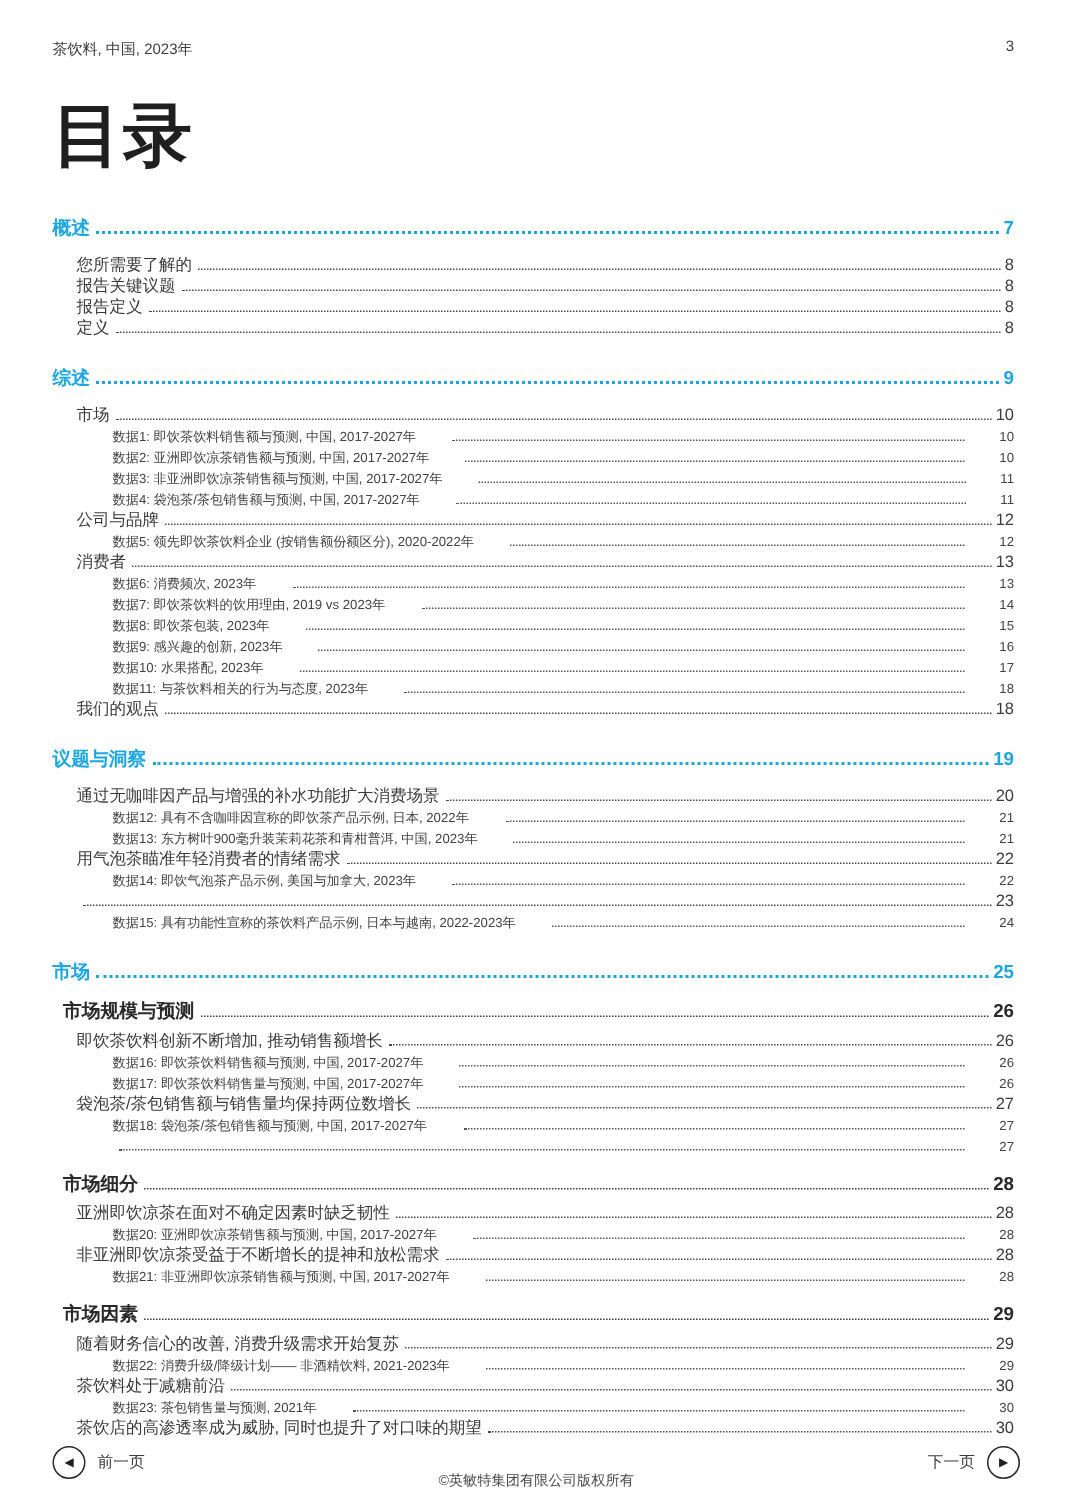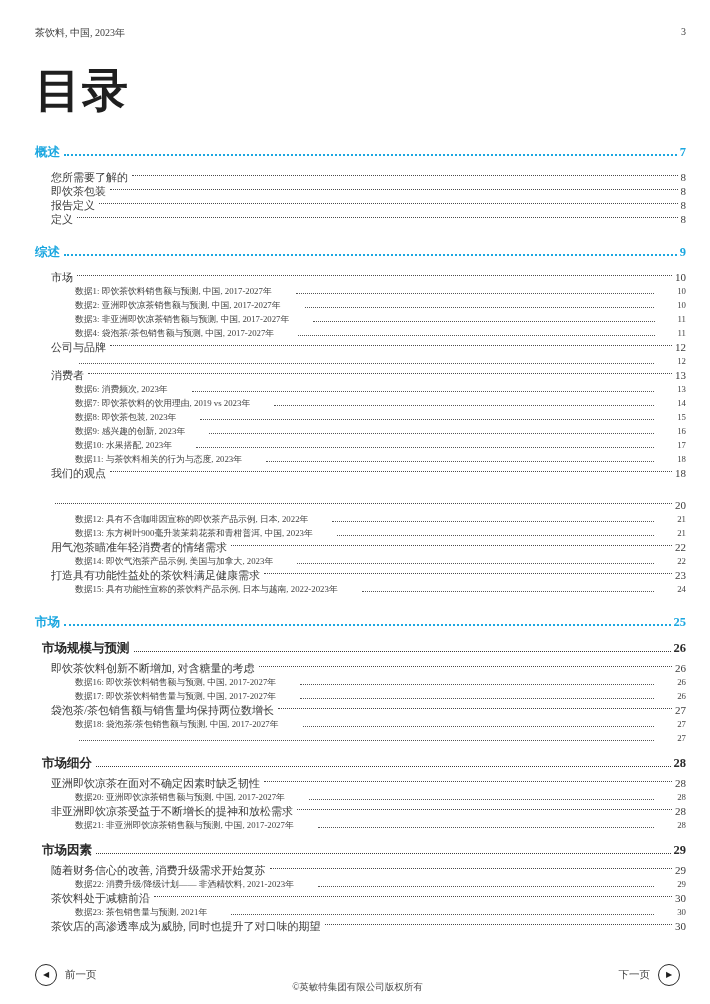--- a/index.html
+++ b/index.html
@@ -1,40 +1,40 @@
 <!DOCTYPE html>
 <html style="--accent: #1CA7E0; --text: #3B3B3B;"><head>
 <meta charset="utf-8">
 <style>
   :root { --accent:#1CA7E0; --text:#3B3B3B; --data:#434343; }
   * { margin:0; padding:0; box-sizing:border-box; }
   html,body { width:710px; height:1004px; background:#fff; overflow:hidden; }
   body { font-family:"Liberation Sans","DejaVu Sans",sans-serif; color:var(--text); position:relative; }
 
-  .page { padding:26px 24px 0 35px; height:100%; position:relative;font-family:Liberation Serif, serif; }
+  .page { padding:26px 34px 0 35px; height:100%; position:relative; }
 
   .doc-header { display:flex; justify-content:space-between; font-size:10px; color:#3b3b3b; }
   .doc-title { font-size:46px; font-weight:700; color:#1f1f1f; margin-top:20px; letter-spacing:1px; }
 
   .toc { margin-top:22px; }
   .toc-section { margin-top:18px; }
   .toc-section:first-child { margin-top:0; }
 
   .t-row { display:flex; align-items:baseline; line-height:14px; cursor:pointer; }
   .t-row .lbl { white-space:nowrap; }
   .t-row .leader { flex:1 1 auto; border-bottom:1.6px dotted #4a4a4a; margin:0 3px 3px 4px; min-width:10px; }
   .t-row .pg { white-space:nowrap; }
 
   .t-row.section { line-height:16px; margin-bottom:10px; font-size:12.5px; font-weight:700; color:var(--accent); }
   .t-row.section .leader { border-bottom:2px dotted var(--accent); margin-bottom:2px; }
 
   .t-row.bold { font-size:12.5px; font-weight:700; color:#2a2a2a; line-height:17px; margin:10px 0 4px; padding-left:7px; }
   .t-row.bold .leader { border-bottom:1.8px dotted #3a3a3a; }
 
-  .t-row.item { font-size:11px; color:#3b3b3b; padding-left:16px;align-items:center; }
+  .t-row.item { font-size:11px; color:#3b3b3b; padding-left:16px; }
   .t-row.data { font-size:8.8px; color:var(--data); padding-left:40px; line-height:14px;gap:20px; }
   .t-row.data .leader { border-bottom:1.2px dotted #555; margin-bottom:2px; }
 
   .doc-footer { position:absolute; left:35px; right:30px; top:955px; display:flex; align-items:center; justify-content:space-between; font-size:10.5px; color:#3b3b3b; }
   .pager { display:flex; align-items:center; gap:8px; cursor:pointer; }
   .circle-btn { width:22px; height:22px; border:1.2px solid #2a2a2a; border-radius:50%; display:flex; align-items:center; justify-content:center; font-size:8px; color:#1f1f1f; background:#fff; }
   .copyright { font-size:9.5px; color:#4a4a4a;margin-top:26px; }
 </style>
 </head>
 <body>
@@ -54,21 +54,21 @@
           <span class="lbl">概述</span>
           <span class="leader"></span>
           <span class="pg">7</span>
         </div>
         <div class="t-row item">
           <span class="lbl">您所需要了解的</span>
           <span class="leader"></span>
           <span class="pg">8</span>
         </div>
         <div class="t-row item">
-          <span class="lbl">即饮茶包装</span>
+          <span class="lbl">报告关键议题</span>
           <span class="leader"></span>
           <span class="pg">8</span>
         </div>
         <div class="t-row item">
           <span class="lbl">报告定义</span>
           <span class="leader"></span>
           <span class="pg">8</span>
         </div>
         <div class="t-row item">
           <span class="lbl">定义</span>
@@ -106,20 +106,21 @@
           <span class="lbl">数据4: 袋泡茶/茶包销售额与预测, 中国, 2017-2027年</span>
           <span class="leader"></span>
           <span class="pg">11</span>
         </div>
         <div class="t-row item">
           <span class="lbl">公司与品牌</span>
           <span class="leader"></span>
           <span class="pg">12</span>
         </div>
         <div class="t-row data">
+          <span class="lbl">数据5: 领先即饮茶饮料企业 (按销售额份额区分), 2020-2022年</span>
           <span class="leader"></span>
           <span class="pg">12</span>
         </div>
         <div class="t-row item">
           <span class="lbl">消费者</span>
           <span class="leader"></span>
           <span class="pg">13</span>
         </div>
         <div class="t-row data">
           <span class="lbl">数据6: 消费频次, 2023年</span>
@@ -151,21 +152,27 @@
           <span class="leader"></span>
           <span class="pg">18</span>
         </div>
         <div class="t-row item">
           <span class="lbl">我们的观点</span>
           <span class="leader"></span>
           <span class="pg">18</span>
         </div>
       </div>
       <div class="toc-section">
-        <div class="t-row item">
+        <div class="t-row section">
+          <span class="lbl">议题与洞察</span>
+          <span class="leader"></span>
+          <span class="pg">19</span>
+        </div>
+        <div class="t-row item">
+          <span class="lbl">通过无咖啡因产品与增强的补水功能扩大消费场景</span>
           <span class="leader"></span>
           <span class="pg">20</span>
         </div>
         <div class="t-row data">
           <span class="lbl">数据12: 具有不含咖啡因宣称的即饮茶产品示例, 日本, 2022年</span>
           <span class="leader"></span>
           <span class="pg">21</span>
         </div>
         <div class="t-row data">
           <span class="lbl">数据13: 东方树叶900毫升装茉莉花茶和青柑普洱, 中国, 2023年</span>
@@ -176,21 +183,20 @@
           <span class="lbl">用气泡茶瞄准年轻消费者的情绪需求</span>
           <span class="leader"></span>
           <span class="pg">22</span>
         </div>
         <div class="t-row data">
           <span class="lbl">数据14: 即饮气泡茶产品示例, 美国与加拿大, 2023年</span>
           <span class="leader"></span>
           <span class="pg">22</span>
         </div>
         <div class="t-row item">
-          <span class="lbl">打造具有功能性益处的茶饮料满足健康需求</span>
           <span class="leader"></span>
           <span class="pg">23</span>
         </div>
         <div class="t-row data">
           <span class="lbl">数据15: 具有功能性宣称的茶饮料产品示例, 日本与越南, 2022-2023年</span>
           <span class="leader"></span>
           <span class="pg">24</span>
         </div>
       </div>
       <div class="toc-section">
@@ -198,21 +204,21 @@
           <span class="lbl">市场</span>
           <span class="leader"></span>
           <span class="pg">25</span>
         </div>
         <div class="t-row bold">
           <span class="lbl">市场规模与预测</span>
           <span class="leader"></span>
           <span class="pg">26</span>
         </div>
         <div class="t-row item">
-          <span class="lbl">即饮茶饮料创新不断增加, 对含糖量的考虑</span>
+          <span class="lbl">即饮茶饮料创新不断增加, 推动销售额增长</span>
           <span class="leader"></span>
           <span class="pg">26</span>
         </div>
         <div class="t-row data">
           <span class="lbl">数据16: 即饮茶饮料销售额与预测, 中国, 2017-2027年</span>
           <span class="leader"></span>
           <span class="pg">26</span>
         </div>
         <div class="t-row data">
           <span class="lbl">数据17: 即饮茶饮料销售量与预测, 中国, 2017-2027年</span>

